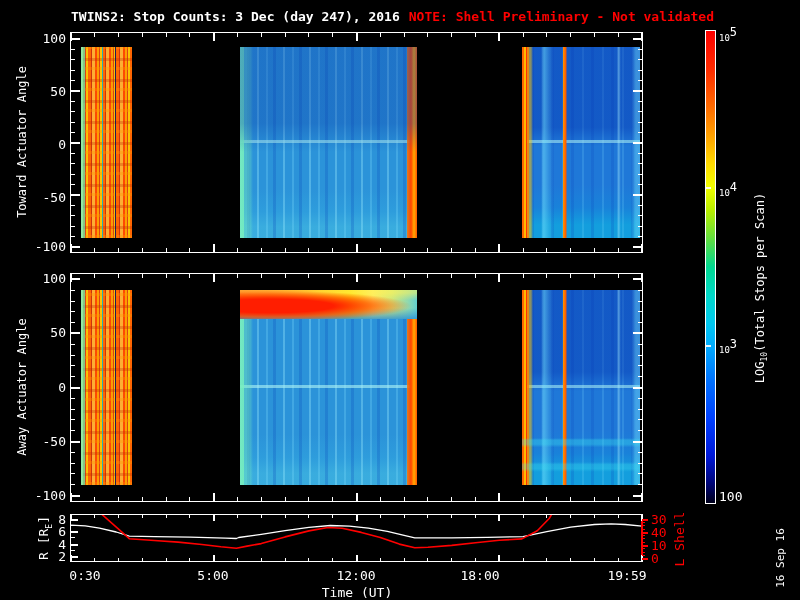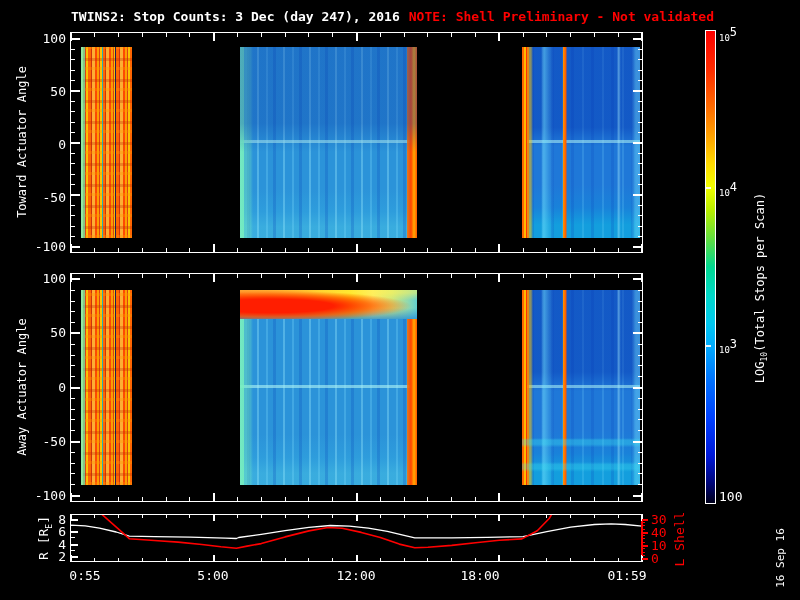--- a/index.html
+++ b/index.html
@@ -367,25 +367,26 @@
       <div class="tick red" style="top: calc(45.9775% - 1px); left: 100%; width: 3px; height: 1px;"></div>
       <div class="tick red" style="top: calc(38.86% - 1px); left: 100%; width: 6px; height: 2px;"></div>
       <div class="tick red" style="top: calc(31.7425% - 1px); left: 100%; width: 3px; height: 1px;"></div>
       <div class="tick red" style="top: calc(24.625% - 1px); left: 100%; width: 3px; height: 1px;"></div>
       <div class="tick red" style="top: calc(17.5075% - 1px); left: 100%; width: 3px; height: 1px;"></div>
       <div class="tick red" style="top: calc(10.39% - 1px); left: 100%; width: 6px; height: 2px;"></div>
     </div>
   <div class="vlab" style="left:45px;top:538px;transform:translate(-50%,-50%) rotate(-90deg);font-size:13px;"><span>R [R</span><sub class="small">E</sub><span>]</span></div>
   <div class="vlab" style="left:679px;top:539px;transform:translate(-50%,-50%) rotate(-90deg);color:#ff0000;font-size:13px;">L Shell</div>
 
-  <div class="xlab" style="left:53px;">0:55</div>
+  <div class="xlab" style="left:53px;">0:30</div>
   <div class="xlab" style="left:181px;">5:00</div>
   <div class="xlab" style="left:324px;">12:00</div>
   <div class="xlab" style="left:448px;">18:00</div>
-  <div class="xlab" style="left:595px;">01:59</div>
+  <div class="xlab" style="left:595px;">19:59</div>
+  <div id="timelab">Time (UT)</div>
 
   <div id="cbar">
     <div class="cbdash" style="top:calc(33.3% - 1px);"></div>
     <div class="cbdash" style="top:calc(66.7% - 1px);"></div>
   </div>
   <div class="cbtick" style="top:28px;"><span>10</span><sup>5</sup></div>
   <div class="cbtick" style="top:183px;"><span>10</span><sup>4</sup></div>
   <div class="cbtick" style="top:340px;"><span>10</span><sup>3</sup></div>
   <div class="cbtick cb100" style="top:492px;"><span>100</span></div>
   <div class="vlab" style="left:761px;top:288px;transform:translate(-50%,-50%) rotate(-90deg);font-size:12px;"><span>LOG</span><sub class="small">10</sub><span>(Total Stops per Scan)</span></div>

